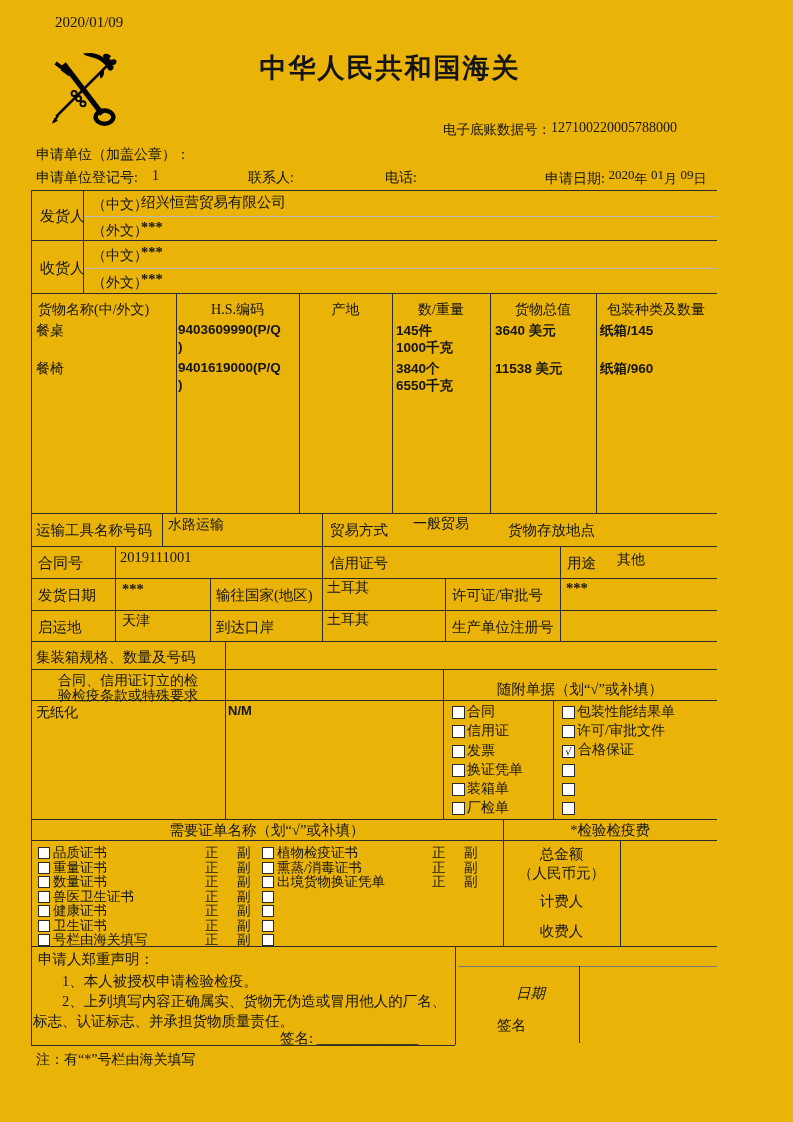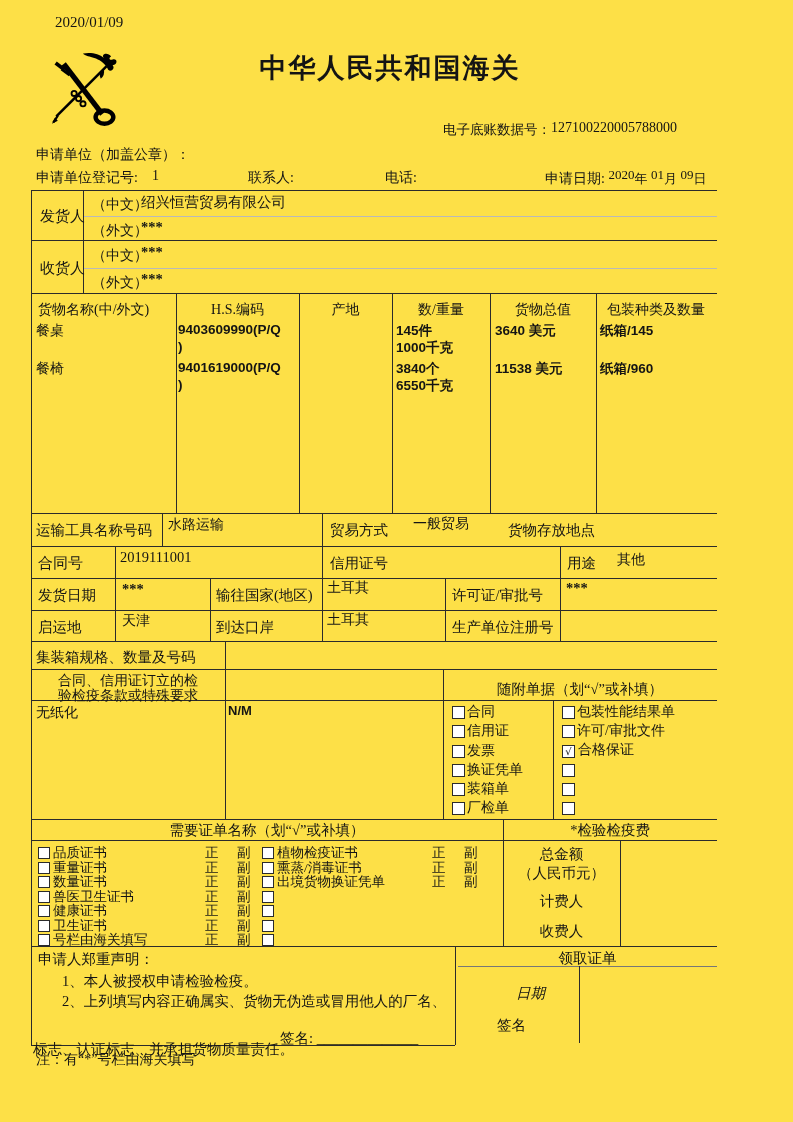--- a/index.html
+++ b/index.html
@@ -1,16 +1,16 @@
 <!DOCTYPE html>
 <html><head>
 <meta charset="utf-8">
 <style>
   html,body{margin:0;padding:0;background:#fff;}
-  .page{position:relative;width:793px;height:1122px;background:#fde047;overflow:hidden;
+  .page{position:relative;width:793px;height:1122px;background:#eab308;overflow:hidden;
         font-family:"Liberation Serif","DejaVu Serif",serif;color:#141414;}
   .abs{position:absolute;white-space:nowrap;}
   .hline{position:absolute;height:0;border-top:1px solid #2b2b2b;}
   .hline.light{border-top:1px solid #b9b9b9;}
   .hline.mid{border-top:1px solid #777;}
   .vline{position:absolute;width:0;border-left:1px solid #2b2b2b;}
   .t14{font-size:14px;}
   .t145{font-size:14.5px;}
   .t15{font-size:15px;}
   .t135{font-size:13.5px;}
@@ -259,24 +259,23 @@
   <div class="abs t145 center" style="left:503px;top:845px;width:117px;">总金额</div>
   <div class="abs t145 center" style="left:503px;top:864px;width:117px;">（人民币元）</div>
   <div class="abs t145 center" style="left:503px;top:892px;width:117px;">计费人</div>
   <div class="abs t145 center" style="left:503px;top:922px;width:117px;">收费人</div>
 
   <div class="vline" style="left:455px;top:946px;height:99px;"></div>
   <div class="hline" style="left:31px;top:1045px;width:424px;"></div>
   <div class="abs t145" style="left:38px;top:950px;">申请人郑重声明：</div>
   <div class="abs t145" style="left:62px;top:972px;">1、本人被授权申请检验检疫。</div>
   <div class="abs t145" style="left:62px;top:992px;">2、上列填写内容正确属实、货物无伪造或冒用他人的厂名、</div>
-  <div class="abs t145" style="left:33px;top:1012px;margin-top:28px;">标志、认证标志、并承担货物质量责任。</div>
+  <div class="abs t145" style="left:33px;top:1012px;">标志、认证标志、并承担货物质量责任。</div>
   <div class="abs t145" style="left:280px;top:1029px;">签名: ______________</div>
 
-  <div class="abs t145 center" style="left:458px;top:949px;width:259px;">领取证单</div>
   <div class="hline mid" style="left:458px;top:966px;width:259px;"></div>
   <div class="vline" style="left:579px;top:966px;height:77px;"></div>
   <div class="abs t145" style="left:516px;top:984px;font-style:italic;">日期</div>
   <div class="abs t145" style="left:497px;top:1016px;">签名</div>
 
   <div class="abs t14" style="left:36px;top:1051px;">注：有“*”号栏由海关填写</div>
 
 </div>
 
 </body></html>

